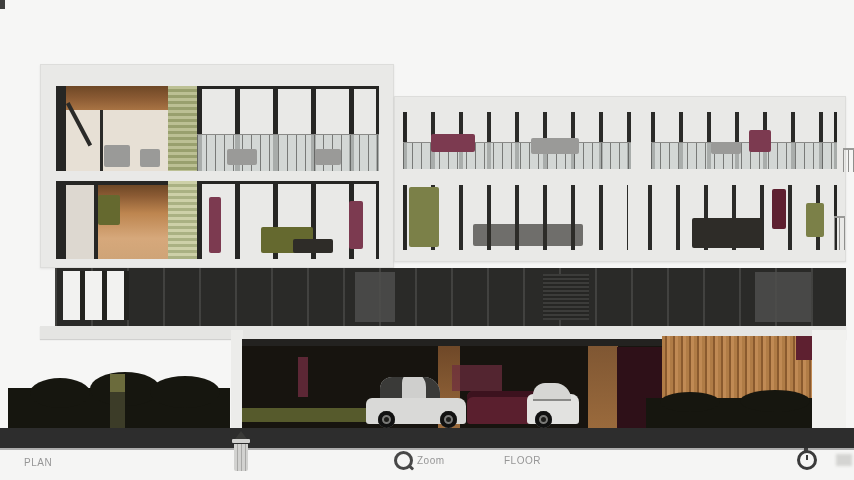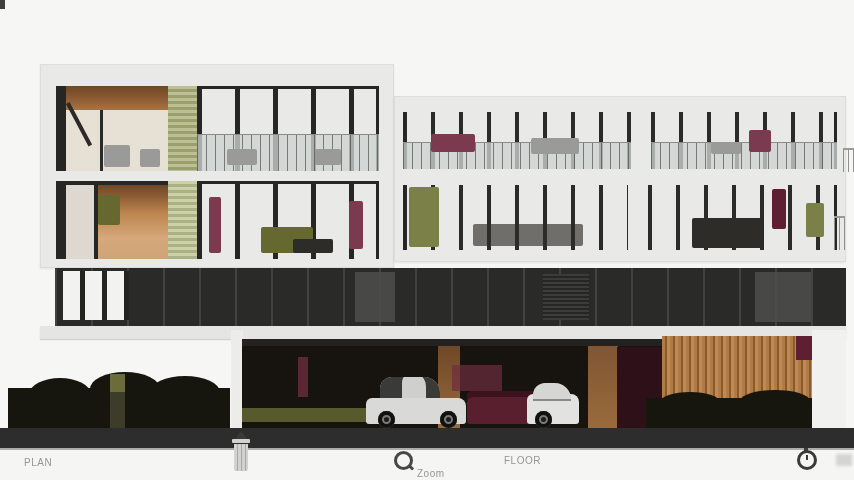--- a/index.html
+++ b/index.html
@@ -204,21 +204,21 @@
   <div class="abs hedge" style="left:646px;top:398px;width:188px;height:31px;"></div>
   <div class="bump" style="left:660px;top:392px;width:60px;height:20px;"></div>
   <div class="bump" style="left:740px;top:390px;width:70px;height:22px;"></div>
   <div class="abs right-corner"></div>
 
   <div class="abs ground-band"></div>
   <div class="abs ground-line"></div>
 
   <div class="abs bottombar">
     <span class="tb-label" style="left:24px;top:7px;">PLAN</span>
-    <span class="tb-label" style="left:417px;top:18px;">Zoom</span>
+    <span class="tb-label" style="left:417px;top:5px;">Zoom</span>
     <span class="tb-label" style="left:504px;top:5px;">FLOOR</span>
   </div>
 
   <div class="abs trash">
     <div class="peak"></div>
     <div class="lid"></div>
     <div class="can"></div>
   </div>
 
   <div class="ring-icon" style="left:394px;top:451px;">

